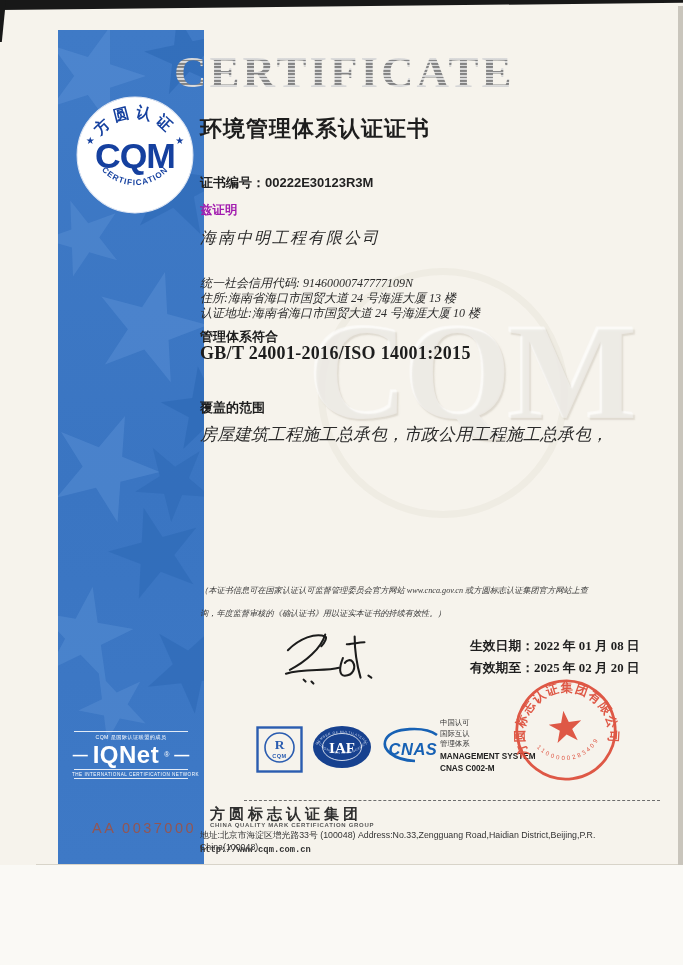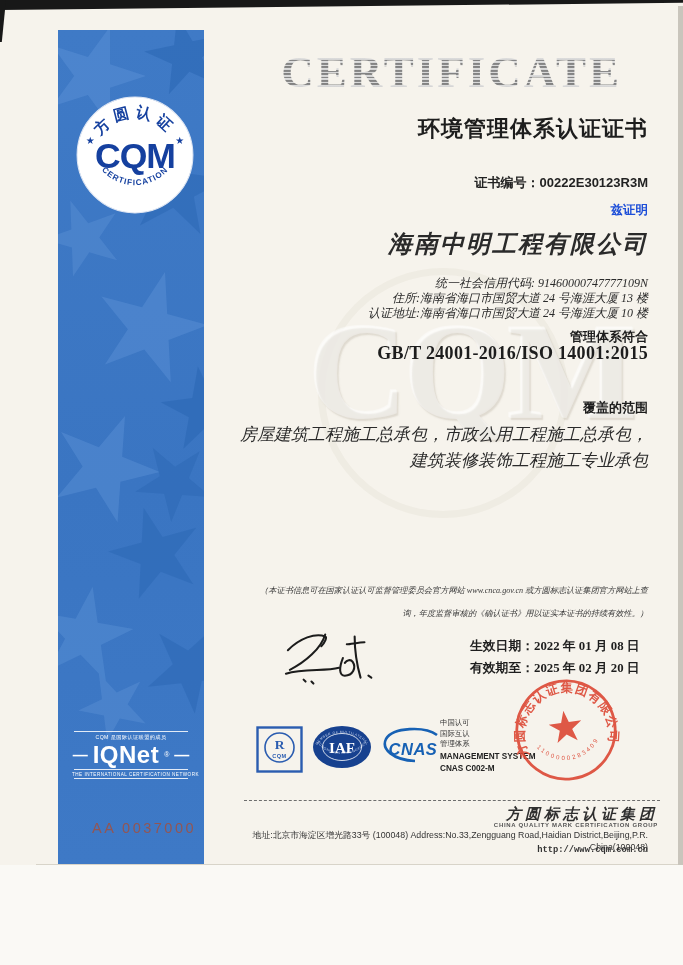--- a/index.html
+++ b/index.html
@@ -33,30 +33,30 @@
 
   
   .watermark{position:absolute;left:308px;top:292px;font-family:"Liberation Serif",serif;
              font-weight:bold;font-size:138px;letter-spacing:-4px;color:rgba(255,255,255,.38);
              text-shadow:1.5px 1.5px 1.5px rgba(186,179,162,.38),-1px -1px 1px rgba(255,255,255,.55);
              pointer-events:none;}
   .watermark-ring{position:absolute;left:318px;top:268px;width:236px;height:236px;border-radius:50%;
                   border:7px solid rgba(203,196,178,.16);pointer-events:none;}
 
   
-  .cline{position:absolute;left:200px;width:448px;text-align:right;color:#1d1d1d;}
+  .cline{position:absolute;left:200px;width:448px;text-align:left;color:#1d1d1d;}
   .certificate-heading{top:46px;font-family:"Liberation Serif",serif;font-weight:bold;font-size:45px;
      letter-spacing:3px;transform:translateX(-26px);
      background-image:repeating-linear-gradient(180deg,#818181 0px,#8b8b8b 1.7px,#dedede 1.7px,#d4d4d4 3.4px);
      -webkit-background-clip:text;background-clip:text;color:transparent;}
   .title{top:114px;font-family:Liberation Mono, monospace;font-weight:bold;font-size:22px;letter-spacing:1px;}
   .certno{top:174px;font-family:"Liberation Sans",sans-serif;font-size:13px;font-weight:600;color:#222;}
-  .certify{top:202px;font-size:12.5px;font-weight:600;color:#1d4ed8;}
+  .certify{top:202px;font-size:12.5px;font-weight:600;color:#a21caf;}
   .kai{font-family:"Liberation Serif",serif;font-style:italic;color:#2a2a2a;}
-  .company{top:228px;font-size:24px;letter-spacing:2px;font-weight:700;}
+  .company{top:228px;font-size:16px;letter-spacing:2px;font-weight:400;}
   .credit{top:275px;font-size:12px;}
   .addr1{top:290px;font-size:12px;}
   .addr2{top:305px;font-size:12px;}
   .comply{top:328px;font-family:"Liberation Sans",sans-serif;font-weight:bold;font-size:13px;}
   .standard{top:343px;font-family:"Liberation Serif",serif;font-weight:bold;font-size:18px;letter-spacing:.3px;}
   .scope-label{top:399px;font-family:"Liberation Sans",sans-serif;font-weight:bold;font-size:13px;}
   .scope1{top:423px;font-size:17px;}
   .scope2{top:449px;font-size:17px;}
   .disc1{top:585px;font-size:8.2px;color:#3a3a3a;}
   .disc2{top:608px;font-size:8.2px;color:#3a3a3a;}
@@ -160,21 +160,20 @@
   <div class="cline company kai" style="position:absolute;">海南中明工程有限公司</div>
   <div class="cline credit kai" style="position:absolute;">统一社会信用代码: 91460000747777109N</div>
   <div class="cline addr1 kai" style="position:absolute;">住所:海南省海口市国贸大道 24 号海涯大厦 13 楼</div>
   <div class="cline addr2 kai" style="position:absolute;">认证地址:海南省海口市国贸大道 24 号海涯大厦 10 楼</div>
 
   <div class="cline comply" style="position:absolute;">管理体系符合</div>
   <div class="cline standard" style="position:absolute;">GB/T 24001-2016/ISO 14001:2015</div>
 
   <div class="cline scope-label" style="position:absolute;">覆盖的范围</div>
   <div class="cline scope1 kai" style="position:absolute;">房屋建筑工程施工总承包，市政公用工程施工总承包，</div>
-  <div class="cline scope2 kai" style="position:absolute;">建筑装修装饰工程施工专业承包</div>
 
   <div class="cline disc1 kai" style="position:absolute;">（本证书信息可在国家认证认可监督管理委员会官方网站 www.cnca.gov.cn 或方圆标志认证集团官方网站上查</div>
   <div class="cline disc2 kai" style="position:absolute;">询，年度监督审核的《确认证书》用以证实本证书的持续有效性。）</div>
 
   <svg class="signature" viewBox="0 0 110 62">
     <g fill="none" stroke="#1c1c1c" stroke-width="2.1" stroke-linecap="round">
       <path d="M6,22 C18,10 34,4 44,8 C46,9 44,14 40,18"></path>
       <path d="M44,6 C40,20 24,34 8,42"></path>
       <path d="M4,46 C22,40 44,44 58,40"></path>
       <path d="M22,52 l2,2"></path>
@@ -236,18 +235,18 @@
     <use href="#star" transform="translate(50,48) scale(16)" fill="#dd4b38"></use>
     <text font-family="Liberation Serif, serif" font-size="11.5" font-weight="bold" fill="#dd4b38" letter-spacing="1.2">
       <textPath href="#stampArc" startOffset="50%" text-anchor="middle">方圆标志认证集团有限公司</textPath>
     </text>
     <text font-family="Liberation Sans, sans-serif" font-size="5.6" fill="#dd4b38" letter-spacing="2.2">
       <textPath href="#stampNumArc" startOffset="50%" text-anchor="middle">1100000283409</textPath>
     </text>
   </svg>
 
   <div class="footer-divider"></div>
-  <div class="cline group-cn" style="position:absolute;font-style:italic;">方圆标志认证集团</div>
+  <div class="cline group-cn" style="position:absolute;">方圆标志认证集团</div>
   <div class="cline group-en" style="position:absolute;">CHINA QUALITY MARK CERTIFICATION GROUP</div>
   <div class="cline footer-address" style="position:absolute;">地址:北京市海淀区增光路33号 (100048)  Address:No.33,Zengguang Road,Haidian District,Beijing,P.R. China(100048)</div>
   <div class="cline footer-site" style="position:absolute;">http://www.cqm.com.cn</div>
 
 </div>
 
 </body></html>

